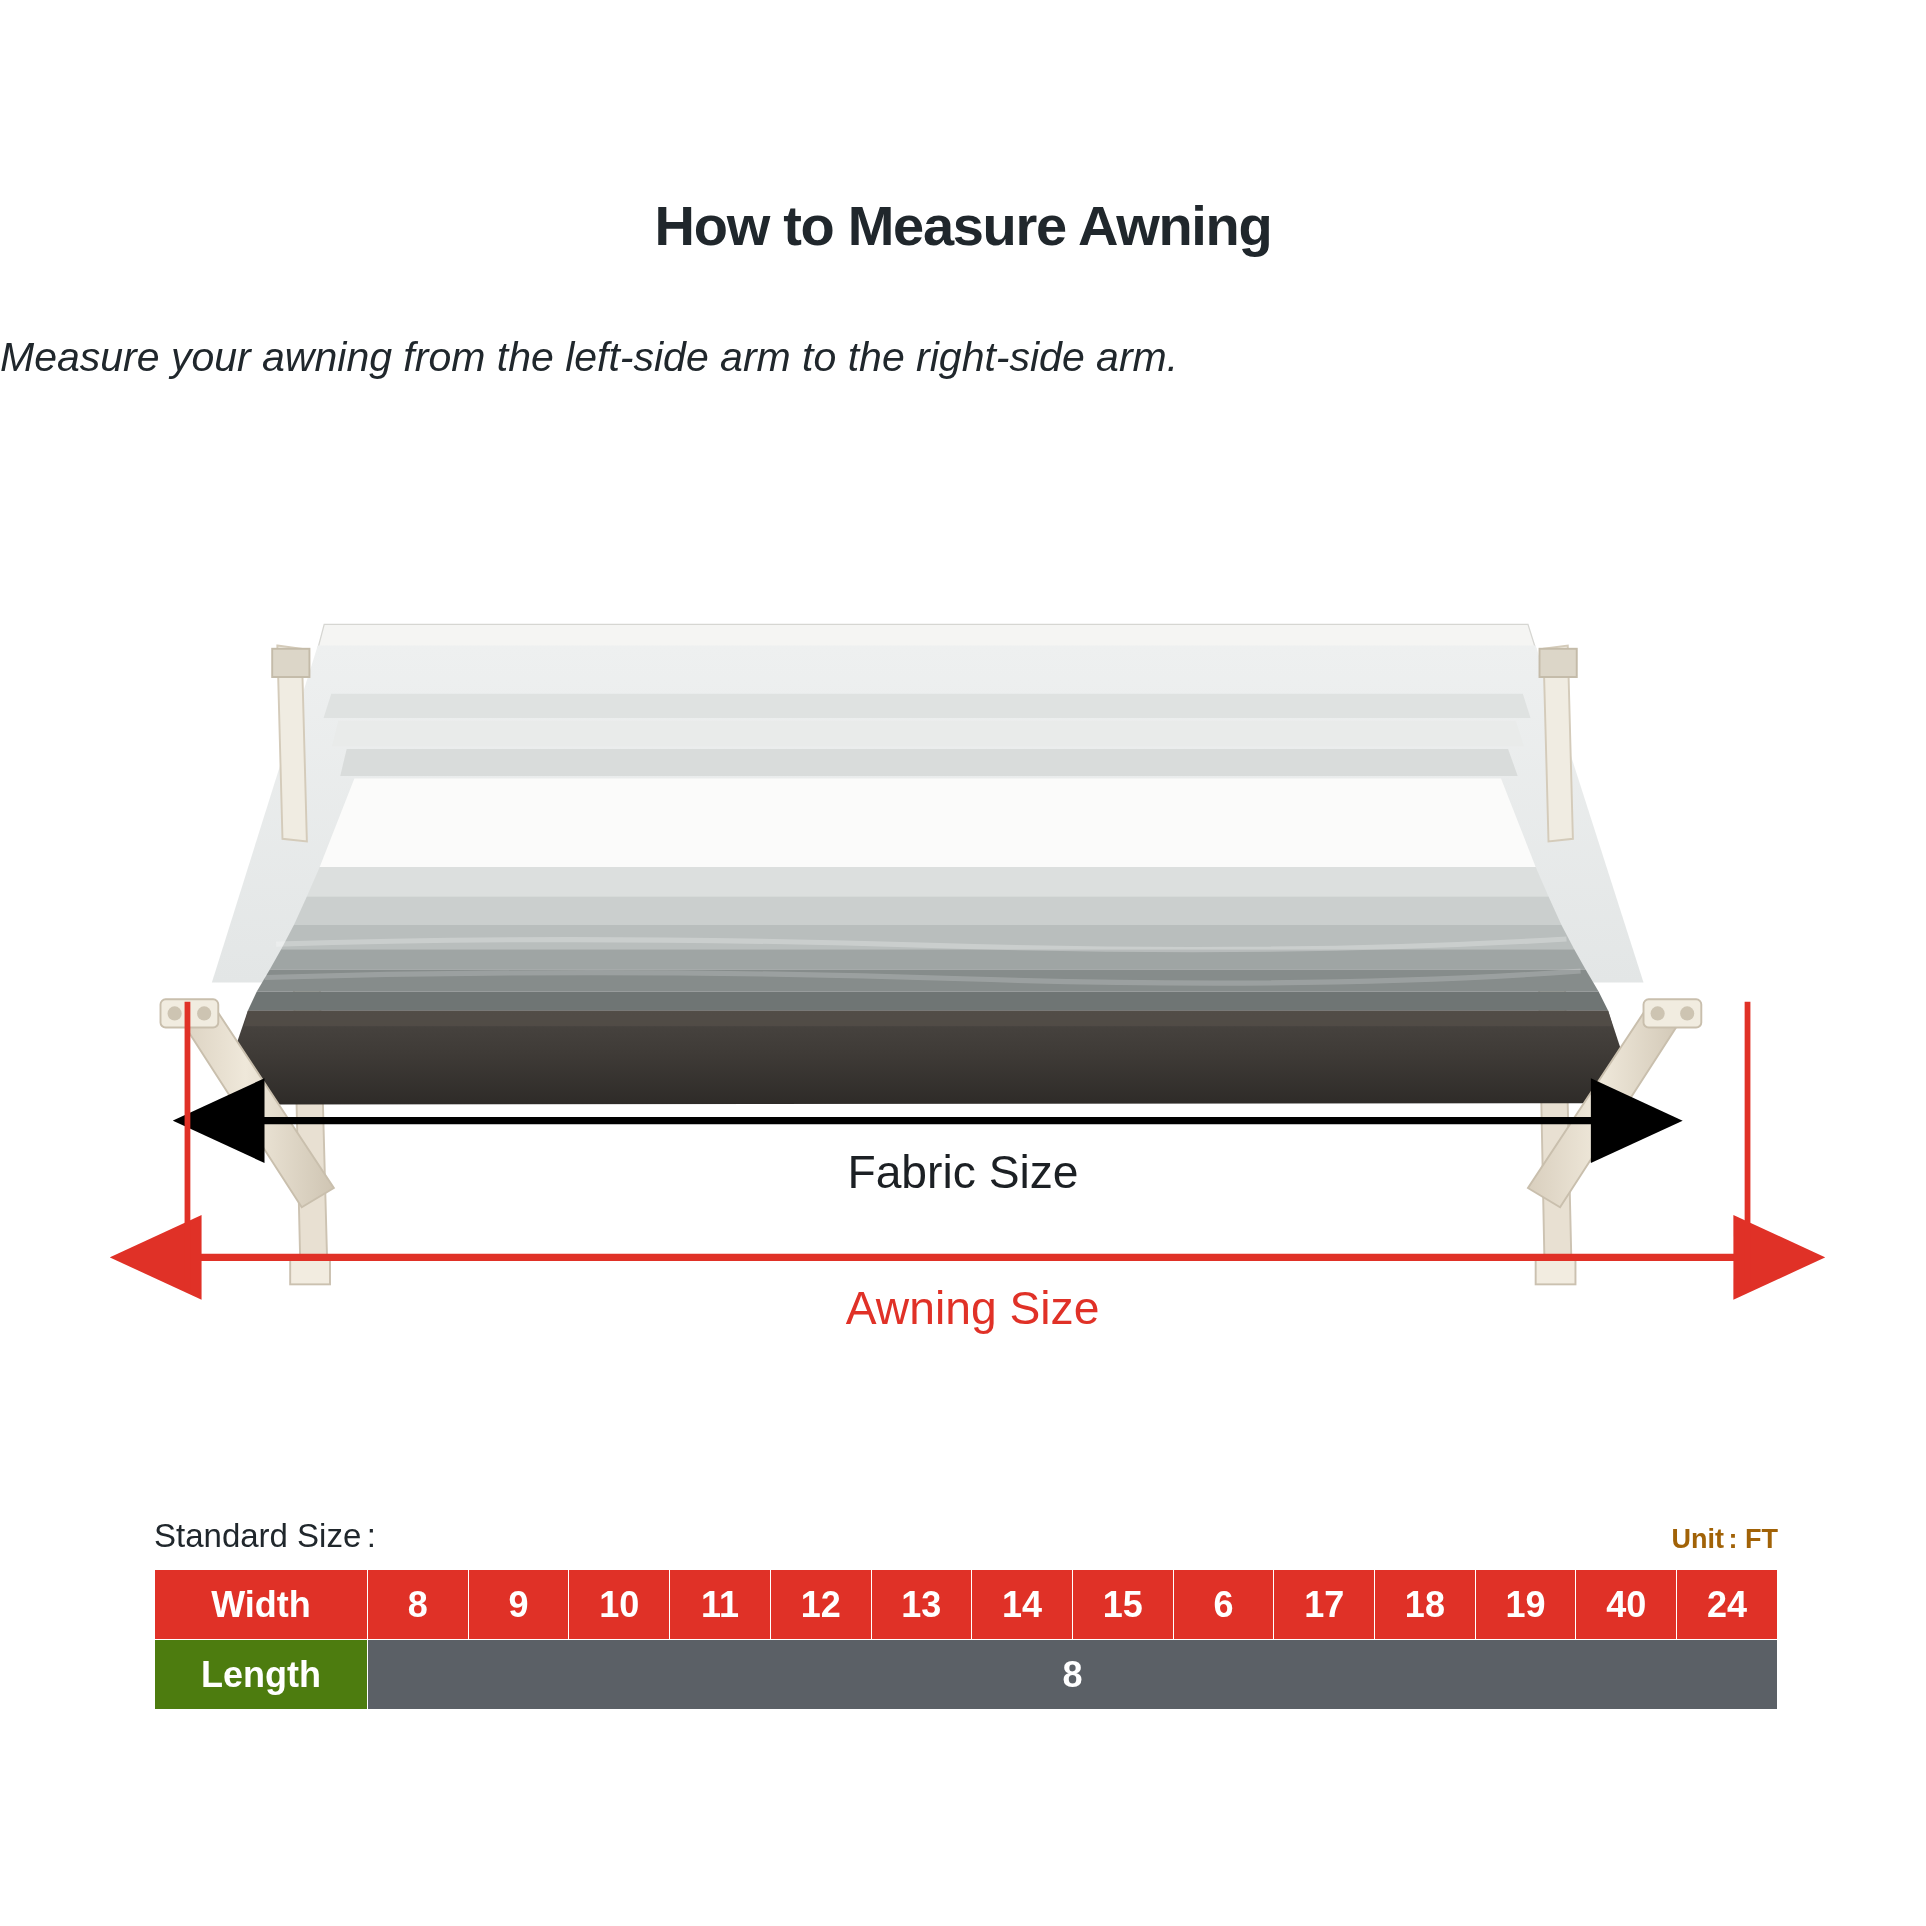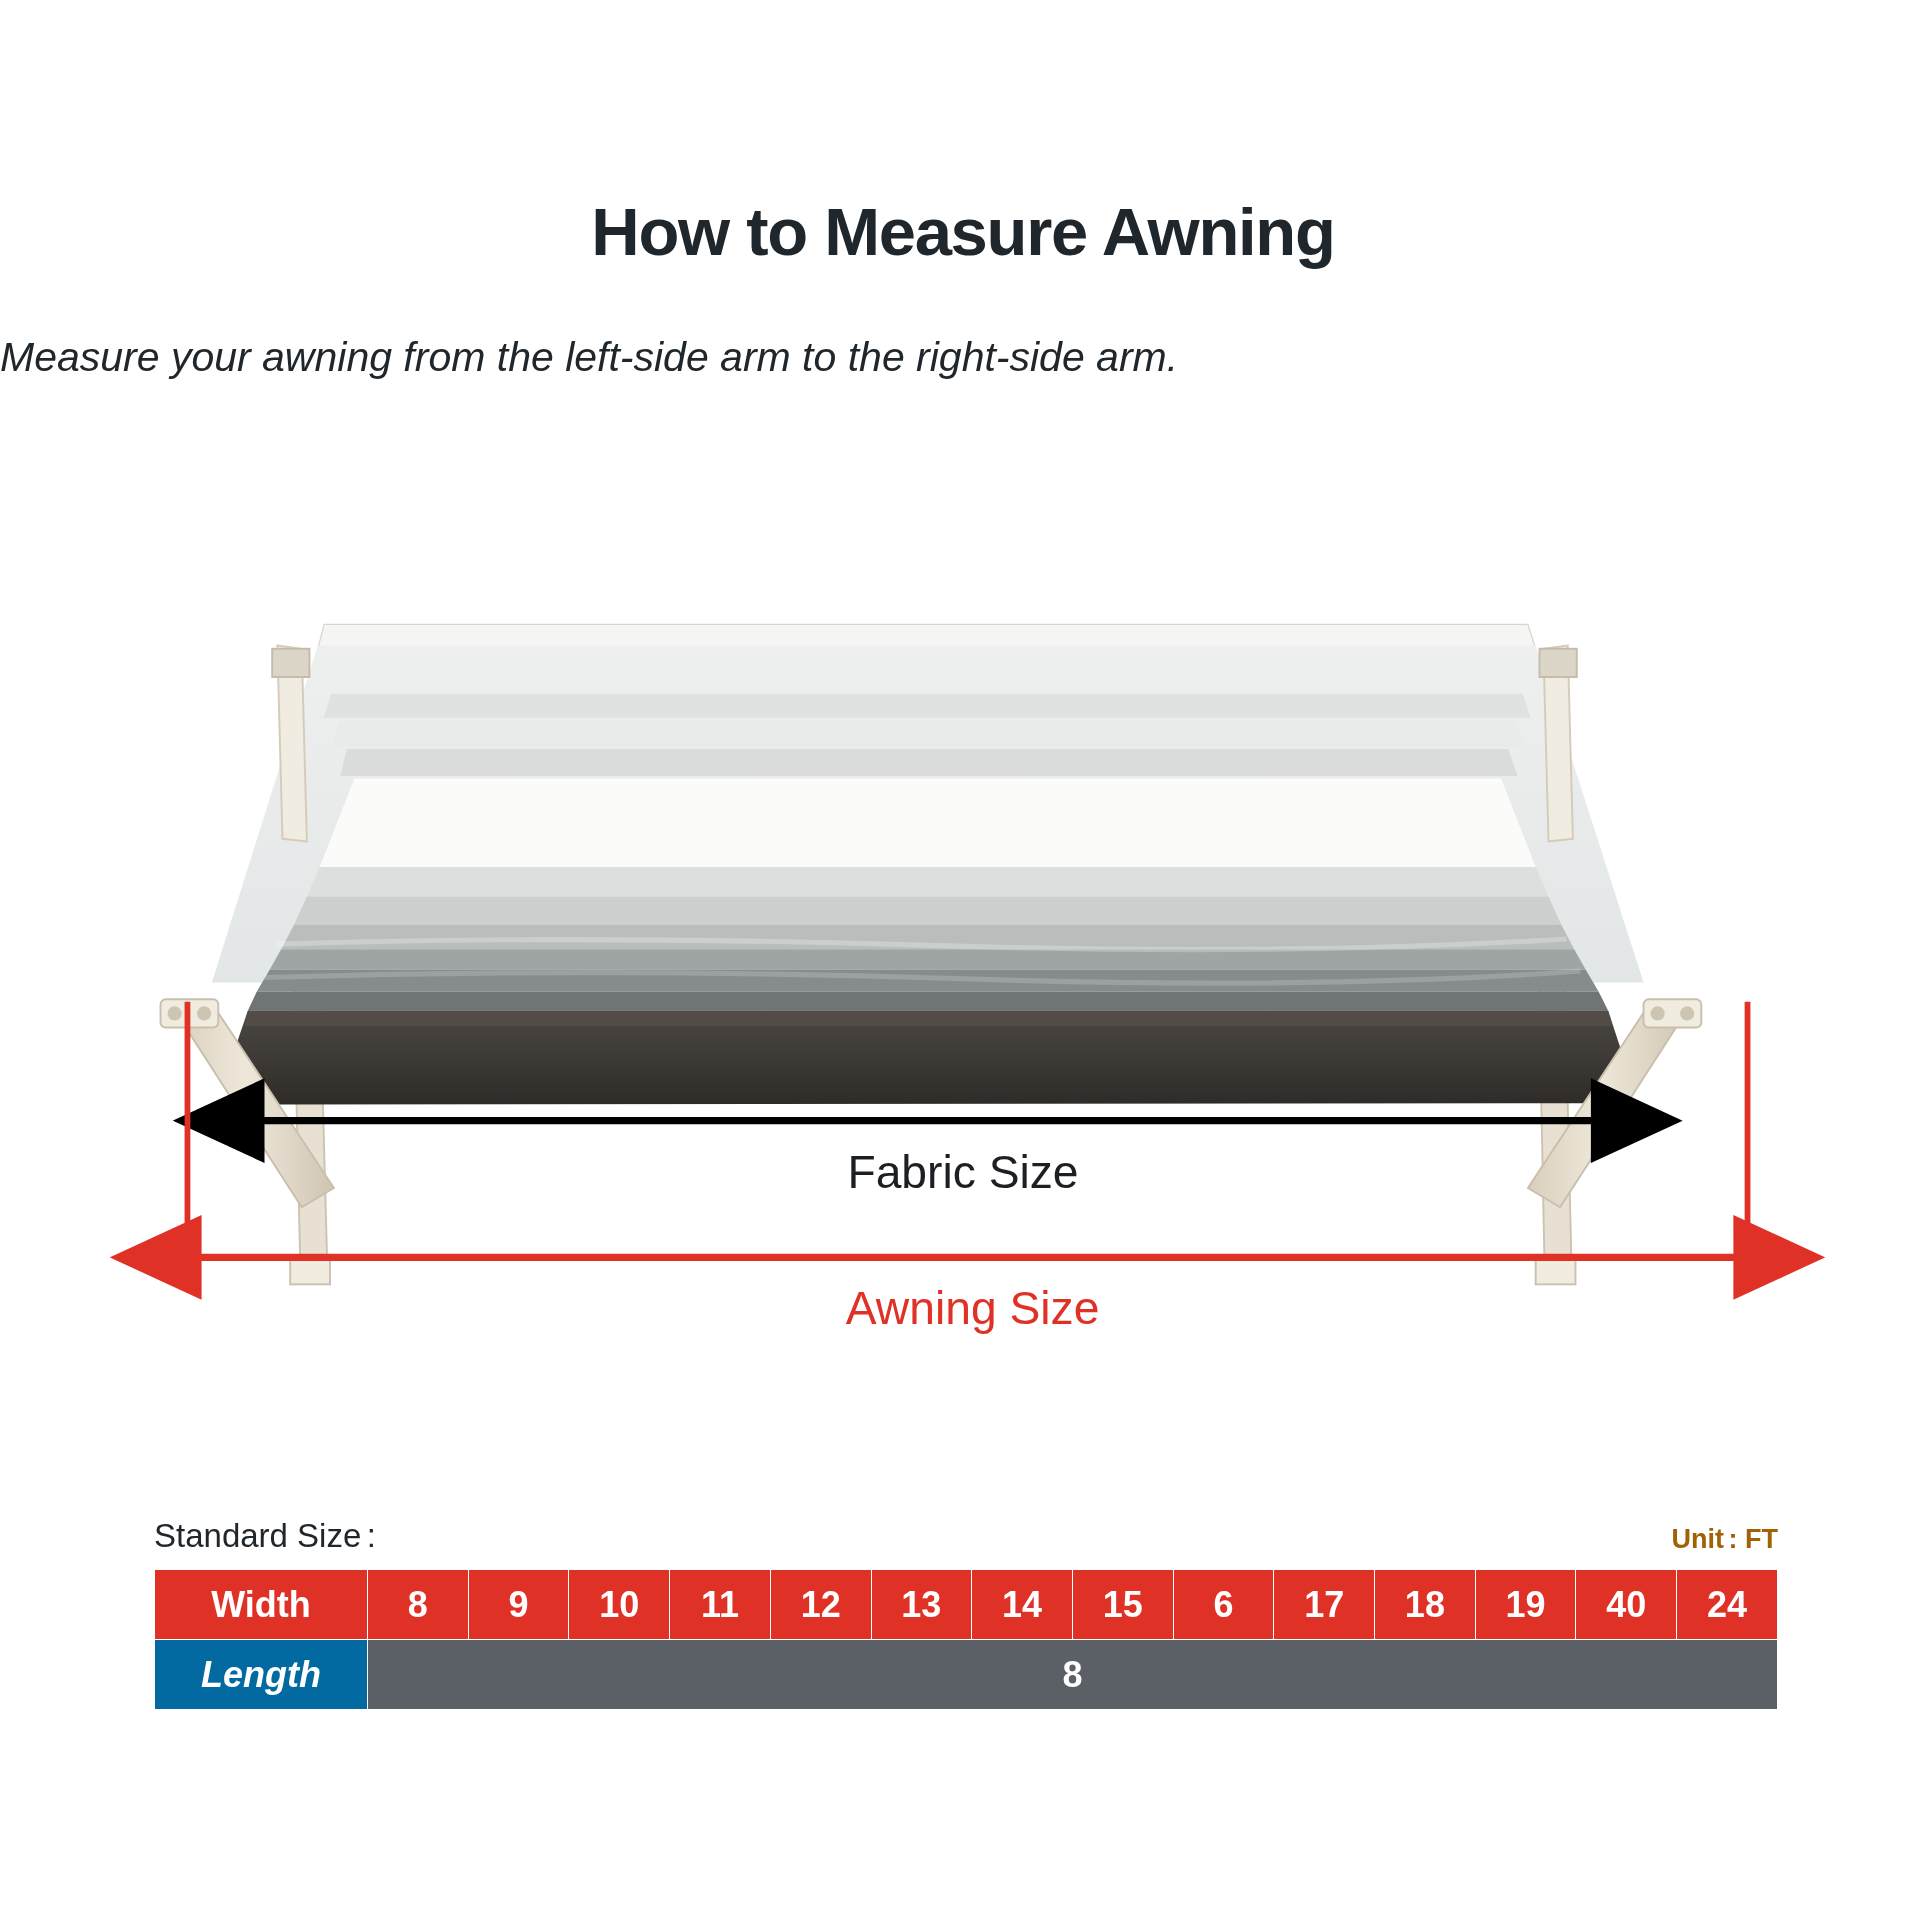--- a/index.html
+++ b/index.html
@@ -20,21 +20,21 @@
     height: 1926px;
   }
 
   
   .title {
     position: absolute;
     top: 193px;
     left: 0;
     width: 1926px;
     text-align: center;
-    font-size: 67px;
+    font-size: 56px;
     font-weight: bold;
     letter-spacing: -1.3px;
     color: #20272c;
   }
   .subtitle {
     position: absolute;
     top: 334px;
     left: 0;
     width: 1926px;
     text-align: left;
@@ -99,24 +99,23 @@
   }
   td.lbl-red {
     background: #e03127;
     width: 212px;
     font-size: 37px;
   }
   td.val-red {
     background: #e03127;
   }
   td.lbl-gray {
-    background: #0369a1;
+    background: #4d7c0f;
     width: 212px;
     font-size: 37px;
-    font-style: italic;
   }
   td.val-gray {
     background: #5b6066;
   }
 </style>
 </head>
 <body>
 
 <div class="page">
 

